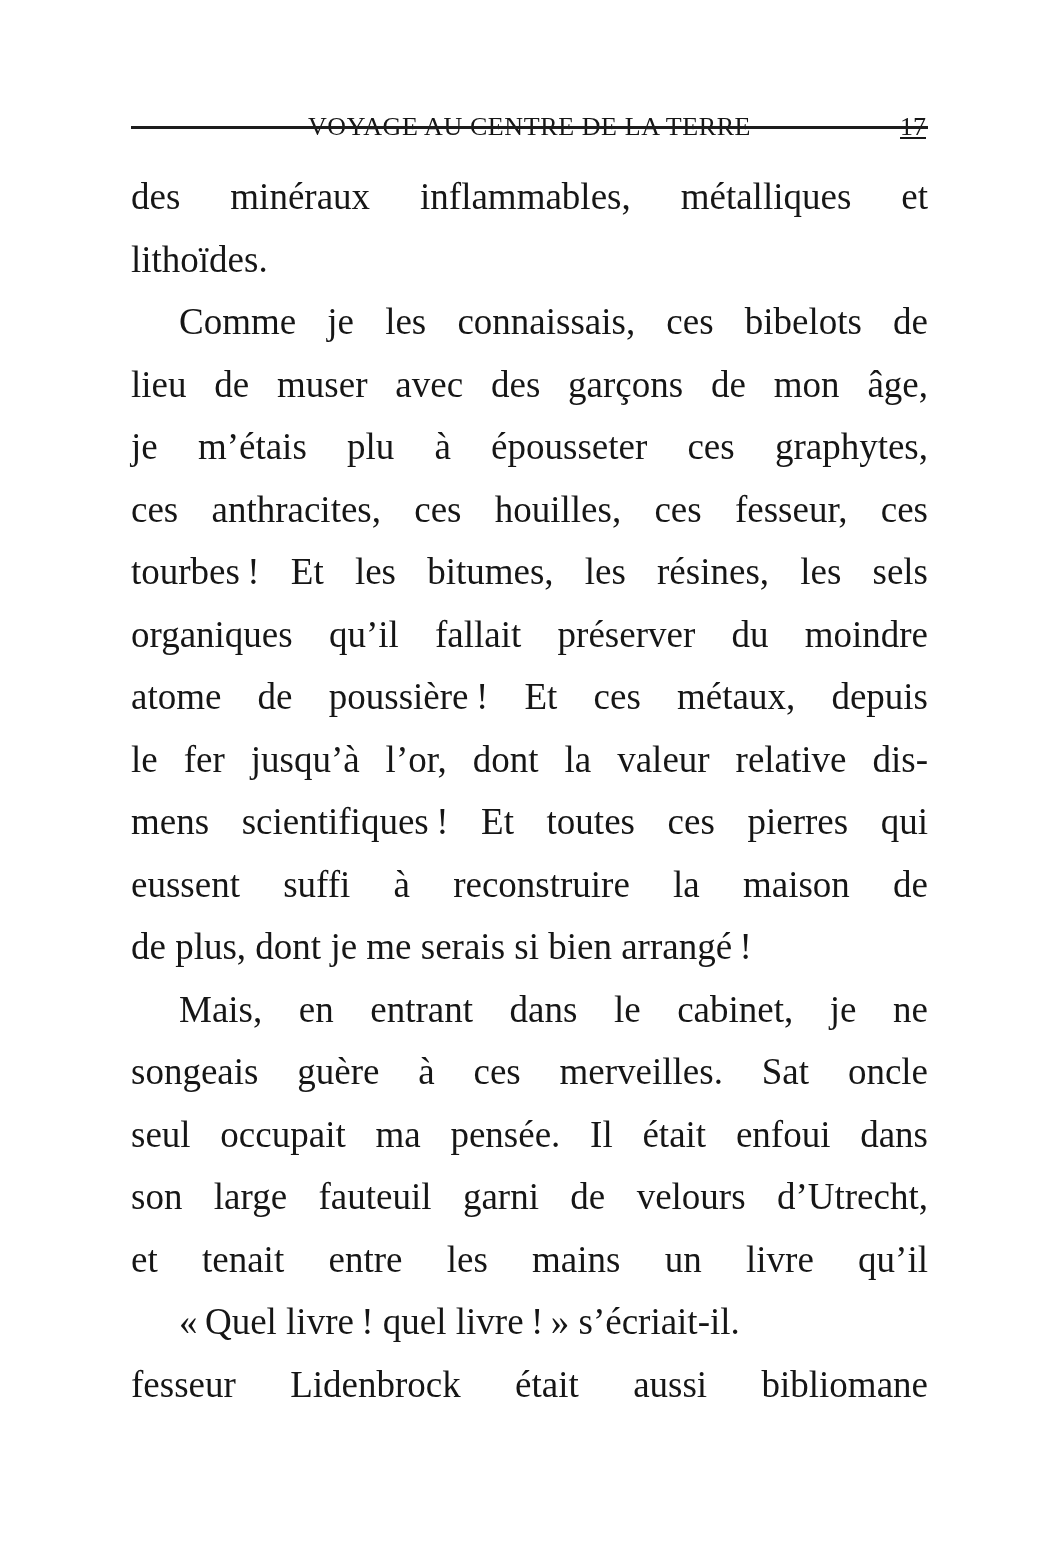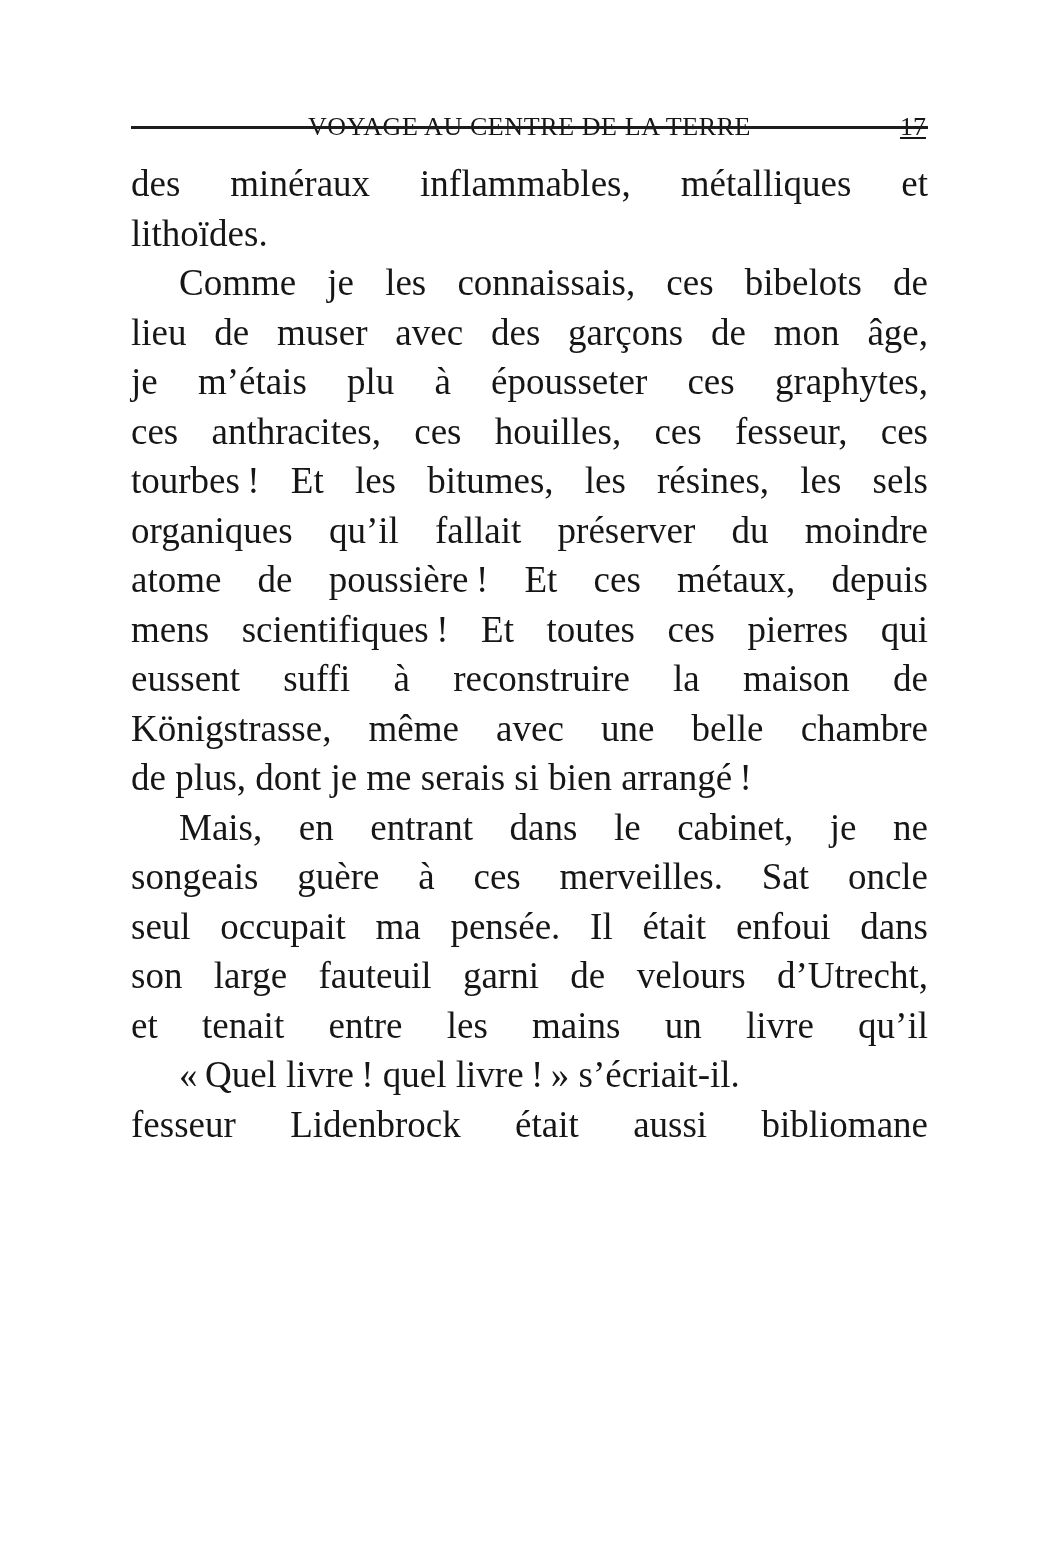--- a/index.html
+++ b/index.html
@@ -53,20 +53,21 @@
     left: 131px;
     top: 159px;
     width: 797px;
     font-size: 37px;
   }
   .line {
     height: 49.5px;
     line-height: 49.5px;
     white-space: normal;
     overflow: visible;
+    margin-top: 13px;
   }
   .line.j {
     text-align: justify;
     text-align-last: justify;
   }
   .line.indent {
     text-indent: 48px;
   }
 </style>
 </head>
@@ -84,23 +85,23 @@
   <div class="body-text">
     <div class="line j">des minéraux inflammables, métalliques et</div>
     <div class="line">lithoïdes.</div>
     <div class="line j indent">Comme je les connaissais, ces bibelots de</div>
     <div class="line j">lieu de muser avec des garçons de mon âge,</div>
     <div class="line j">je m’étais plu à épousseter ces graphytes,</div>
     <div class="line j">ces anthracites, ces houilles, ces fesseur, ces</div>
     <div class="line j">tourbes ! Et les bitumes, les résines, les sels</div>
     <div class="line j">organiques qu’il fallait préserver du moindre</div>
     <div class="line j">atome de poussière ! Et ces métaux, depuis</div>
+    <div class="line j">le fer jusqu’à l’or, dont la valeur relative dis-</div>
     <div class="line j">mens scientifiques ! Et toutes ces pierres qui</div>
     <div class="line j">eussent suffi à reconstruire la maison de</div>
-    <div class="line j">Königstrasse, même avec une belle chambre</div>
     <div class="line">de plus, dont je me serais si bien arrangé !</div>
     <div class="line j indent">Mais, en entrant dans le cabinet, je ne</div>
     <div class="line j">songeais guère à ces merveilles. Sat oncle</div>
     <div class="line j">seul occupait ma pensée. Il était enfoui dans</div>
     <div class="line j">son large fauteuil garni de velours d’Utrecht,</div>
     <div class="line j">et tenait entre les mains un livre qu’il</div>
     <div class="line indent">« Quel livre ! quel livre ! » s’écriait-il.</div>
     <div class="line j">fesseur Lidenbrock était aussi bibliomane</div>
   </div>
 

